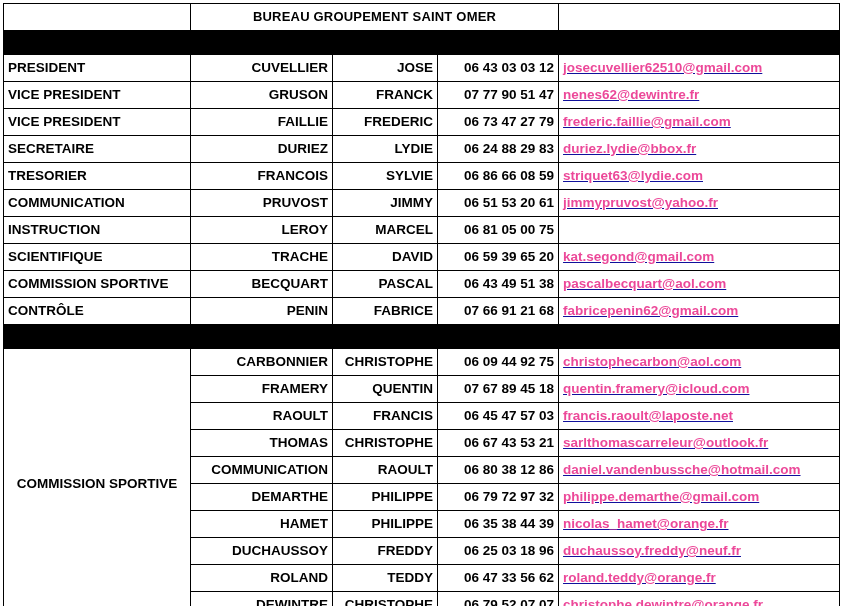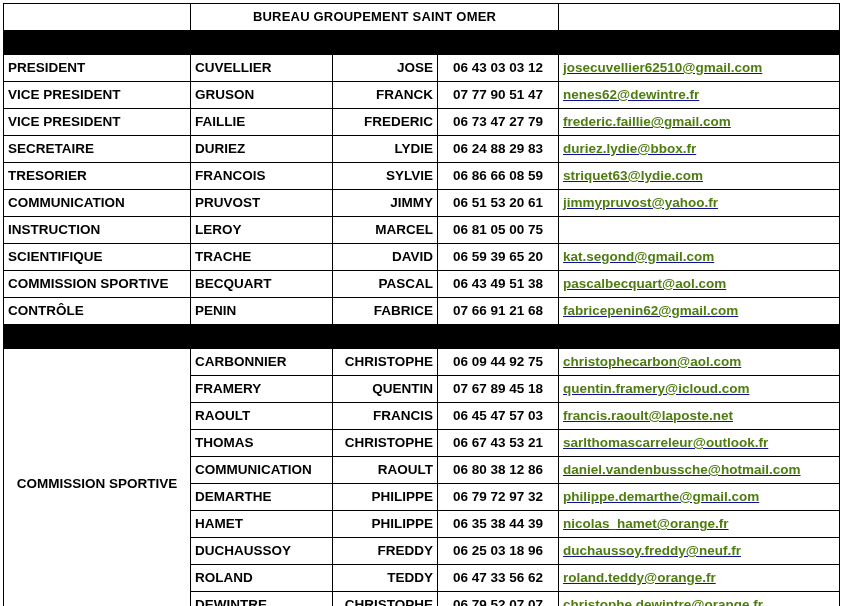--- a/index.html
+++ b/index.html
@@ -39,23 +39,23 @@
     background: #ffffff;
   }
   
   col.c-role  { width: 187px; }
   col.c-last  { width: 142px; }
   col.c-first { width: 105px; }
   col.c-phone { width: 121px; }
   col.c-mail  { width: 281px; }
 
   td.role  { text-align: left; }
-  td.last  { text-align: left; }
+  td.last  { text-align: right; }
   td.first { text-align: right; }
-  td.phone { text-align: center; padding-right: 5px; letter-spacing: 0px; }
+  td.phone { text-align: right; padding-right: 5px; letter-spacing: 0px; }
   td.mail  { text-align: left; }
 
   td.title-cell {
     text-align: center;
     font-size: 13px;
     font-weight: bold;
     letter-spacing: 0.2px;
     height: 32px;
     line-height: 32px;
   }
@@ -74,21 +74,21 @@
   }
   td.merged-label {
     text-align: center;
     vertical-align: middle;
     font-size: 13.5px;
     font-weight: bold;
     line-height: 1.1;
     white-space: nowrap;
   }
   .mail-link {
-    color: #4d7c0f;
+    color: #ec4899;
     text-decoration: underline;
     text-decoration-color: #10109c;
     text-underline-offset: 1px;
     font-weight: bold;
     font-size: 13.5px;
   }
   tr.datarow td { height: 26px; }
 </style>
 </head>
 <body>

